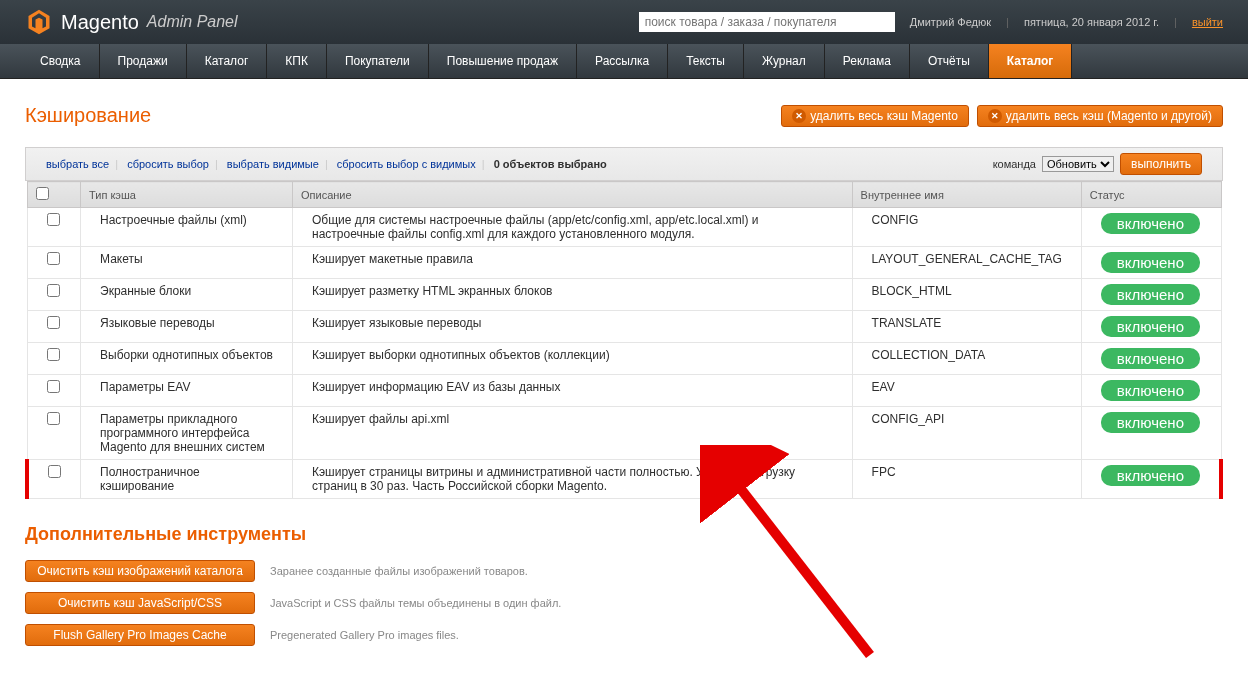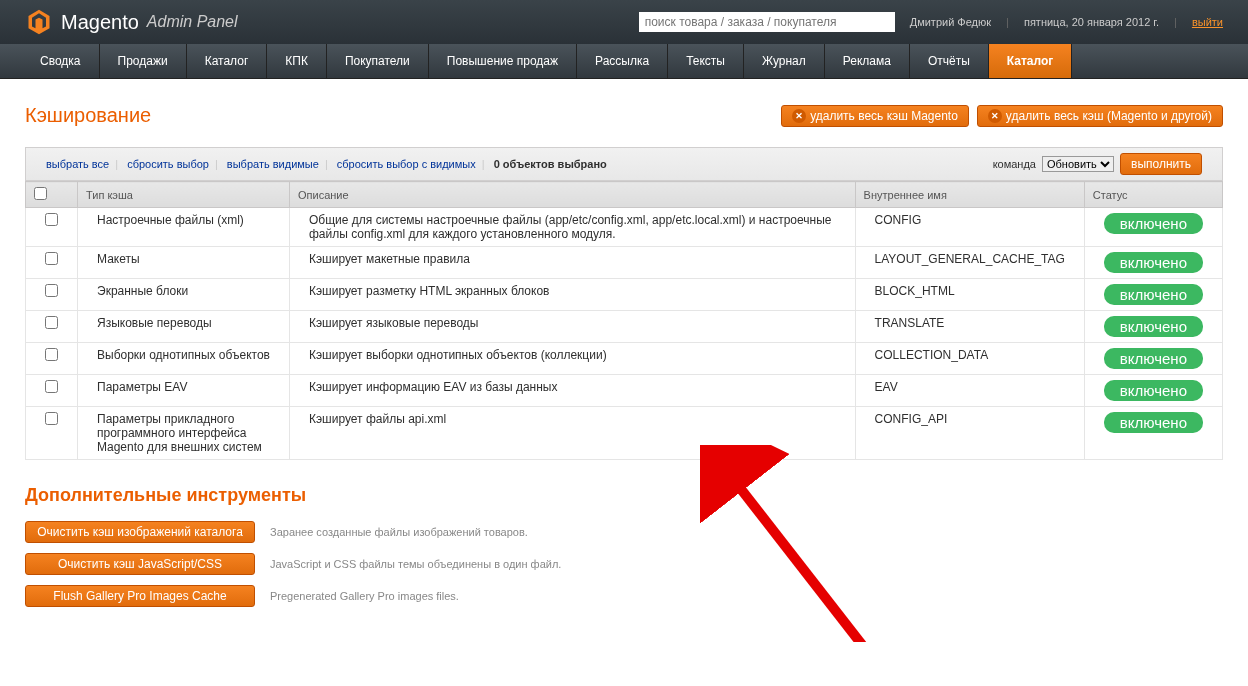--- a/index.html
+++ b/index.html
@@ -162,20 +162,27 @@
     <td>EAV</td>
     <td><span class="status-pill">включено</span></td>
           </tr>
           <tr>
     <td class="check-col"><input type="checkbox" style=""></td>
     <td>Параметры прикладного программного интерфейса Magento для внешних систем</td>
     <td>Кэширует файлы api.xml</td>
     <td>CONFIG_API</td>
     <td><span class="status-pill">включено</span></td>
           </tr>
+          <tr class="highlighted-row">
+    <td class="check-col"><input type="checkbox" style=""></td>
+    <td>Полностраничное кэширование</td>
+    <td>Кэширует страницы витрины и административной части полностью. Ускоряет загрузку страниц в 30 раз. Часть Российской сборки Magento.</td>
+    <td>FPC</td>
+    <td><span class="status-pill">включено</span></td>
+          </tr>
         </tbody>
   </table>
 
   <h2 class="section-title">Дополнительные инструменты</h2>
   <div id="tools-list">
         <div class="tool-row">
           <button class="btn-orange">Очистить кэш изображений каталога</button>
     <span class="tool-desc">Заранее созданные файлы изображений товаров.</span>
         </div>
         <div class="tool-row">

